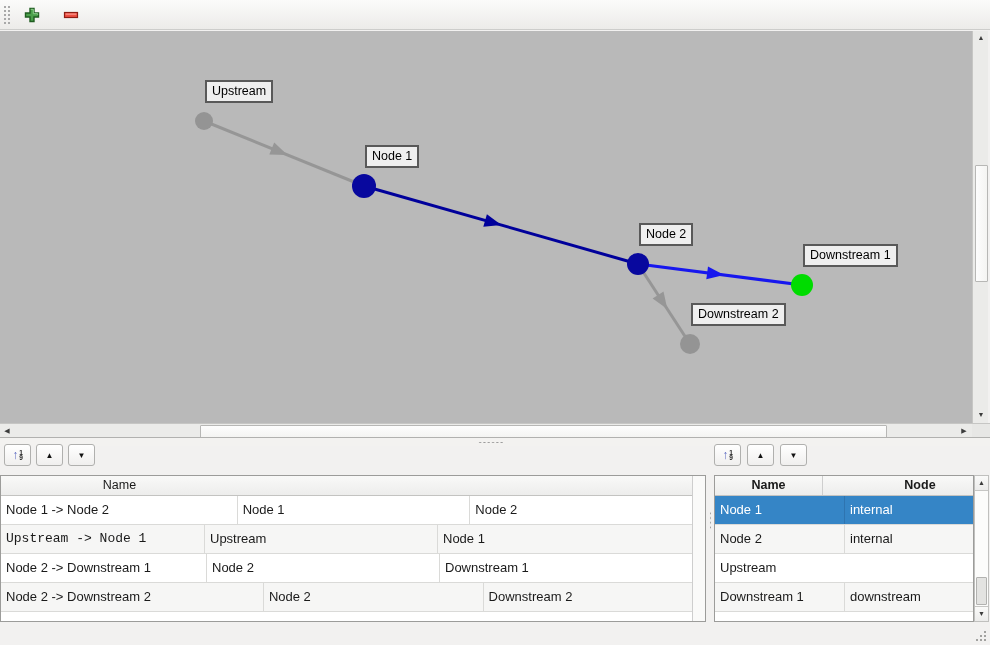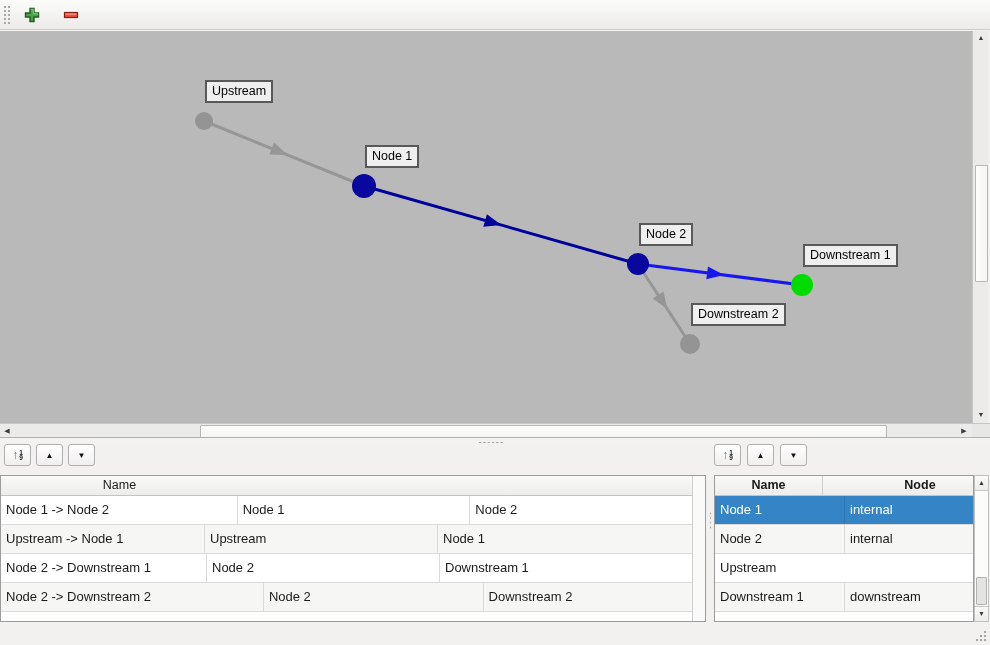--- a/index.html
+++ b/index.html
@@ -188,21 +188,21 @@
   <div class="gutter"></div>
 <div class="thead">
       <div class="th" style="width: 237px;">Name</div>
     </div>
     <div class="tr">
       <div class="td" style="width: 237px;">Node 1 -&gt; Node 2</div>
       <div class="td" style="width: 233px;">Node 1</div>
       <div class="td" style="width: 235px;">Node 2</div>
     </div>
     <div class="tr alt">
-      <div class="td" style="width: 204px;">Upstream -&gt; Node 1</div>
+      <div class="td" style="width: 204px; font-family: Liberation Mono, monospace;">Upstream -&gt; Node 1</div>
       <div class="td" style="width: 233px;">Upstream</div>
       <div class="td" style="width: 235px;">Node 1</div>
     </div>
     <div class="tr">
       <div class="td" style="width: 206px;">Node 2 -&gt; Downstream 1</div>
       <div class="td" style="width: 233px;">Node 2</div>
       <div class="td" style="width: 235px;">Downstream 1</div>
     </div>
     <div class="tr alt">
       <div class="td" style="width: 279px;">Node 2 -&gt; Downstream 2</div>

